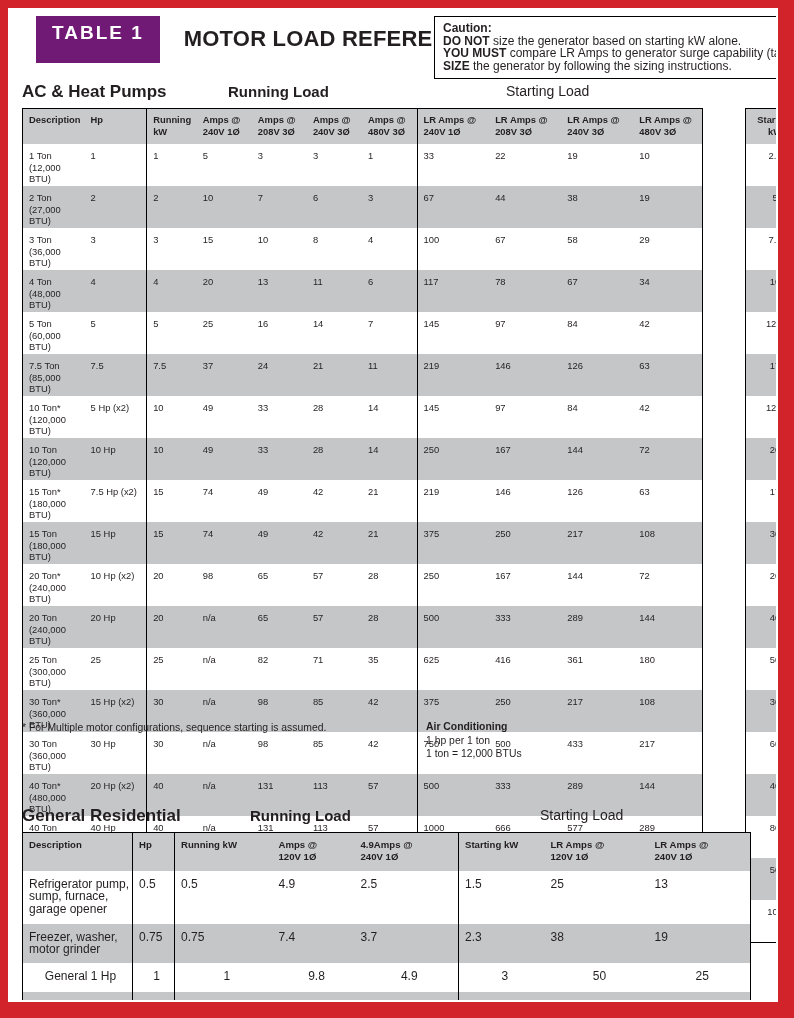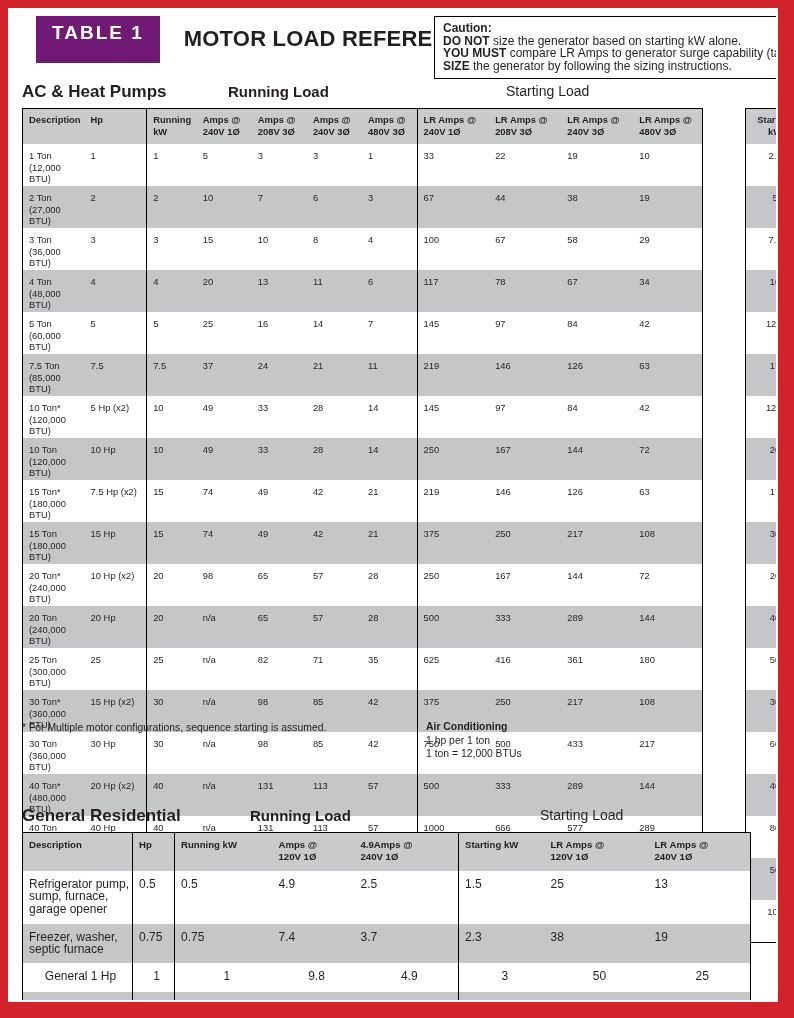--- a/index.html
+++ b/index.html
@@ -570,21 +570,21 @@
               <td><span>Refrigerator pump,</span><br><span>sump, furnace,</span><br><span>garage opener</span></td>
               <td class="vline">0.5</td>
               <td class="vline">0.5</td>
               <td>4.9</td>
               <td>2.5</td>
               <td class="vline">1.5</td>
               <td>25</td>
               <td>13</td>
             </tr>
             <tr class="shade r-mid">
-              <td><span>Freezer, washer,</span><br><span>septic furnace</span></td>
+              <td><span>Freezer, washer,</span><br><span>motor grinder</span></td>
               <td class="vline">0.75</td>
               <td class="vline">0.75</td>
               <td>7.4</td>
               <td>3.7</td>
               <td class="vline">2.3</td>
               <td>38</td>
               <td>19</td>
             </tr>
             <tr class="plain r-small">
               <td><span>General 1 Hp</span></td>

